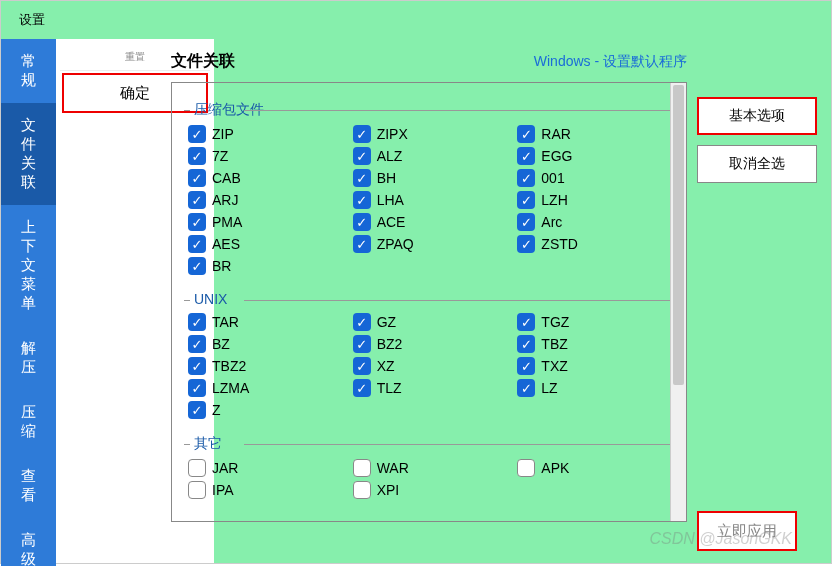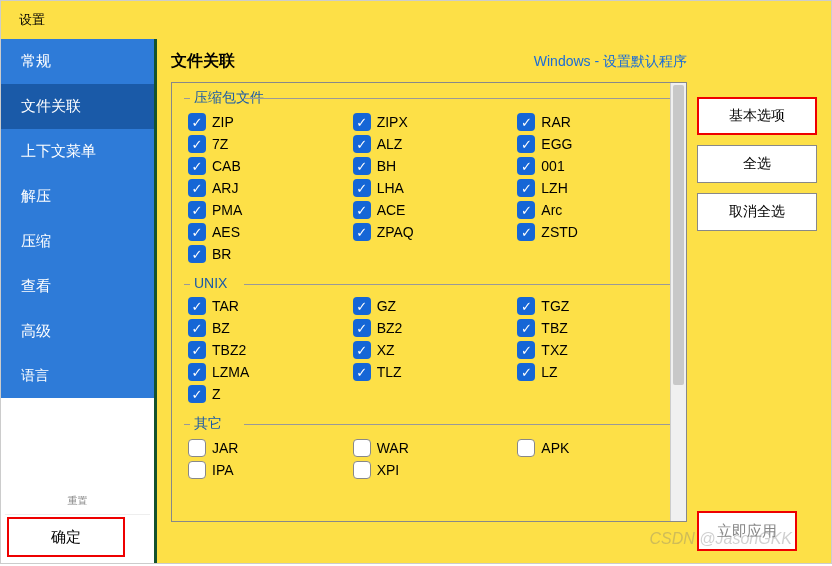--- a/index.html
+++ b/index.html
@@ -1,37 +1,37 @@
 <!DOCTYPE html>
 <html><head>
 <meta charset="utf-8">
 <style>
 * { box-sizing: border-box; margin: 0; padding: 0; }
 body { font-family: "Microsoft YaHei", Arial, sans-serif; font-size: 14px; background: #fff; width: 832px; height: 566px; }
-.window { width: 832px; border: 1px solid #ccc; background: #fde047; }
+.window { width: 832px; border: 1px solid #ccc; background: #86efac; }
 .titlebar { padding: 10px 18px; font-size: 13px; }
 .content { display: flex; height: 524px; }
-.sidebar { width: 156px; background: #fff; border-right: 3px solid #14532d; display: flex; flex-direction: column; }
+.sidebar { width: 156px; background: #fff; border-right: 1px solid #14532d; display: flex; flex-direction: row; }
 .nav { flex: 1; }
 .nav-item { padding: 13px 20px; color: #fff; background: #2067c0; cursor: pointer; font-size: 15px; }
 .nav-item.inactive { background: #2e7bd8; }
 .nav-item.active { background: #1a5aa8; }
 .spacer { flex: 1; background: #2e7bd8; }
 .lang { padding: 13px 20px; color: #fff; background: #2e7bd8; }
 .bottom-btns { background: #fff; padding: 4px; }
 .reset-btn { width: 100%; height: 28px; background: #fff; color: #888; border: none; cursor: pointer; font-size: 10px; border-bottom: 1px solid #eee; }
-.ok-btn { width: 118px; height: 40px; background: #fff; color: #000; border: 2px solid #e00; cursor: pointer; font-size: 15px; margin: 2px; }
+.ok-btn { width: 146px; height: 40px; background: #fff; color: #000; border: 2px solid #e00; cursor: pointer; font-size: 15px; margin: 2px; }
 .main { flex: 1; padding: 12px 14px; display: flex; gap: 10px; }
 .main-left { flex: 1; }
 .header { display: flex; justify-content: space-between; align-items: center; margin-bottom: 10px; }
 .page-title { font-weight: bold; font-size: 16px; }
 .link { color: #1a6cd8; cursor: pointer; font-size: 14px; }
 .scroll-area { border: 1px solid #888; height: 440px; overflow-y: hidden; padding: 2px 0; position: relative; }
 .scroll-inner { padding: 0 12px; }
-.group { margin: 2px 0 10px 0; }
+.group { margin: 14px 0 10px 0; }
 .group-title { color: #1a5aa8; font-size: 14px; padding: 2px 0 6px 10px; position: relative; }
 .group-title::before { content: ""; position: absolute; left: 0; top: 11px; width: 6px; border-top: 1px solid #999; }
 .group-title::after { content: ""; position: absolute; right: 0; left: 60px; top: 11px; border-top: 1px solid #999; }
 .grid { display: grid; grid-template-columns: repeat(3, 1fr); gap: 4px 8px; padding-left: 4px; }
 .chk { display: flex; align-items: center; gap: 6px; font-size: 14px; }
 .box { width: 18px; height: 18px; border-radius: 4px; display: inline-flex; align-items: center; justify-content: center; font-size: 13px; }
 .box.checked { background: #1566d6; color: #fff; }
 .box.unchecked { border: 1.5px solid #888; background: #fff; }
 .scrollbar { position: absolute; right: 0; top: 0; bottom: 0; width: 16px; background: #f0f0f0; border-left: 1px solid #ccc; }
 .thumb { position: absolute; left: 2px; right: 2px; top: 2px; height: 300px; background: #c8c8c8; border-radius: 2px; }
@@ -237,21 +237,20 @@
                 </div>
               </div>
             </div>
           <div class="scrollbar">
             <div class="thumb"></div>
           </div>
         </div>
       </div>
       <div class="side-btns">
         <button class="side-btn hl">基本选项</button>
-        <button class="side-btn">全选</button>
         <button class="side-btn">取消全选</button>
         <div class="apply-wrap">
           <button class="apply-btn">立即应用</button>
         </div>
       </div>
     </div>
   </div>
 </div>
 <div class="watermark">CSDN @JasonGKK</div>
 

